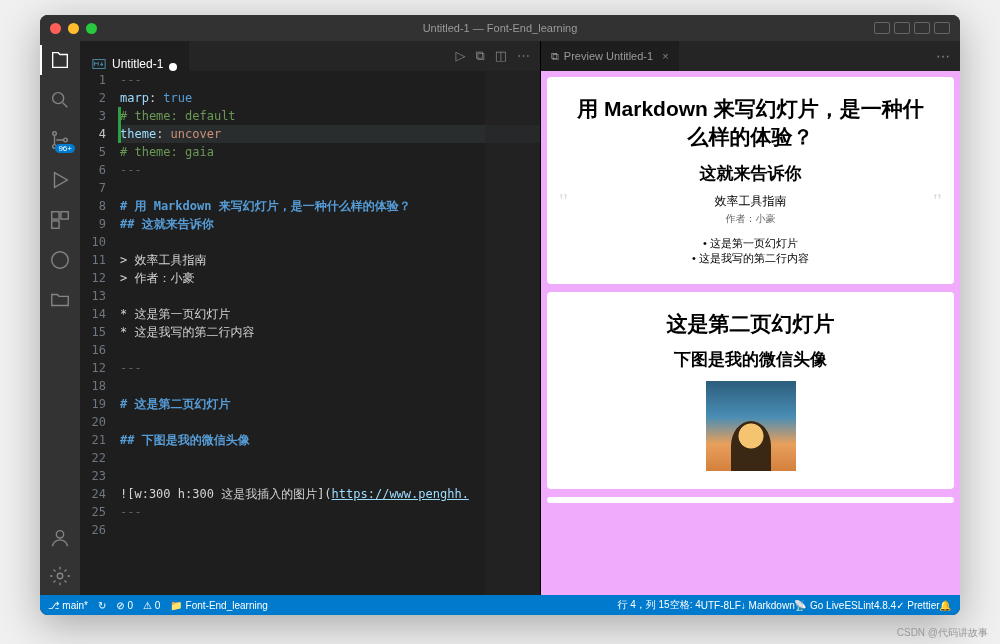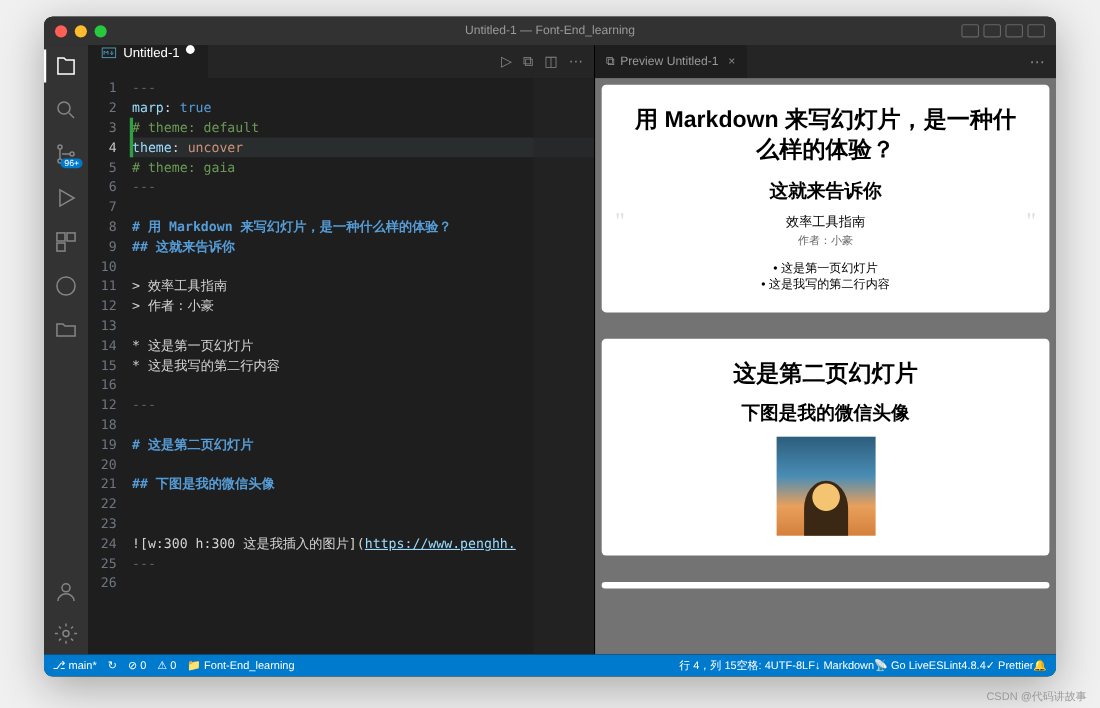--- a/index.html
+++ b/index.html
@@ -17,21 +17,21 @@
 .body-area { flex: 1; display: flex; overflow: hidden; }
 .activity-bar { width: 40px; background: #333333; display: flex; flex-direction: column; align-items: center; padding-top: 8px; gap: 18px; }
 .ab-icon { width: 22px; height: 22px; color: #858585; display: flex; align-items: center; justify-content: center; position: relative; }
 .ab-icon.active { color: #fff; }
 .ab-icon.active::before { content: ''; position: absolute; left: -9px; top: -4px; width: 2px; height: 30px; background: #fff; }
 .badge { position: absolute; bottom: -2px; right: -4px; background: #007acc; color: #fff; font-size: 8px; padding: 0 3px; border-radius: 6px; }
 .ab-bottom { margin-top: auto; margin-bottom: 8px; display: flex; flex-direction: column; gap: 16px; }
 .main-area { flex: 1; display: flex; }
 .editor-pane { flex: 1; display: flex; flex-direction: column; background: #1e1e1e; min-width: 0; }
 .tabs-bar { height: 30px; background: #252526; display: flex; align-items: center; }
-.tab { height: 30px; padding: 0 12px; background: #1e1e1e; color: #fff; display: flex; align-items: flex-start; gap: 6px; font-size: 12px; }
+.tab { height: 30px; padding: 0 12px; background: #1e1e1e; color: #fff; display: flex; align-items: flex-end; gap: 6px; font-size: 12px; }
 .tab-icon { width: 14px; height: 14px; color: #519aba; }
 .dot { width: 8px; height: 8px; background: #fff; border-radius: 50%; }
 .editor-actions { margin-left: auto; display: flex; gap: 10px; padding-right: 10px; color: #858585; font-size: 13px; }
 .editor { flex: 1; display: flex; font-family: Menlo, Monaco, Consolas, monospace; font-size: 12px; line-height: 18px; overflow: hidden; position: relative; }
 .gutter { width: 40px; text-align: right; color: #6e7681; padding-right: 14px; user-select: none; }
 .gutter div { height: 18px; }
 .gutter .active { color: #c6c6c6; }
 .git-mark { position: absolute; left: 38px; top: 36px; width: 3px; height: 36px; background: #2ea043; }
 .code-lines { flex: 1; color: #d4d4d4; }
 .code-lines div { height: 18px; white-space: pre; }
@@ -44,21 +44,21 @@
 .c-h2 { color: #569cd6; font-weight: bold; }
 .c-text { color: #d4d4d4; }
 .c-str { color: #ce9178; }
 .c-link { color: #9cdcfe; text-decoration: underline; }
 .minimap { position: absolute; right: 0; top: 0; width: 55px; height: 100%; background: #252526; opacity: 0.6; }
 .preview-pane { width: 420px; background: #1e1e1e; display: flex; flex-direction: column; border-left: 1px solid #000; }
 .preview-tabs { height: 30px; background: #252526; display: flex; align-items: center; }
 .preview-tab { height: 30px; padding: 0 10px; background: #1e1e1e; color: #9a9a9a; display: flex; align-items: center; gap: 5px; font-size: 11px; }
 .preview-tab .close { color: #858585; margin-left: 4px; }
 .preview-actions { margin-left: auto; color: #858585; padding-right: 10px; font-size: 14px; }
-.preview-content { flex: 1; background: #737373; padding: 6px; display: flex; flex-direction: column; gap: 24px; overflow: hidden; }
+.preview-content { flex: 1; background: #f0abfc; padding: 6px; display: flex; flex-direction: column; gap: 8px; overflow: hidden; }
 .slide { background: #fff; border-radius: 4px; padding: 18px 30px; color: #000; text-align: center; font-family: sans-serif; }
 .slide h1 { font-size: 21px; font-weight: 700; margin-bottom: 10px; line-height: 1.35; }
 .slide h2 { font-size: 17px; font-weight: 700; margin-bottom: 8px; }
 .slide .sub { font-size: 12px; margin-bottom: 2px; }
 .slide .sub2 { font-size: 10px; color: #666; margin-bottom: 10px; }
 .slide ul { list-style: none; font-size: 11px; }
 .slide ul li::before { content: "• "; }
 .quote-wrap { position: relative; }
 .qm-l, .qm-r { position: absolute; font-size: 22px; color: #ddd; font-family: Georgia, serif; }
 .qm-l { left: -18px; top: -5px; }

